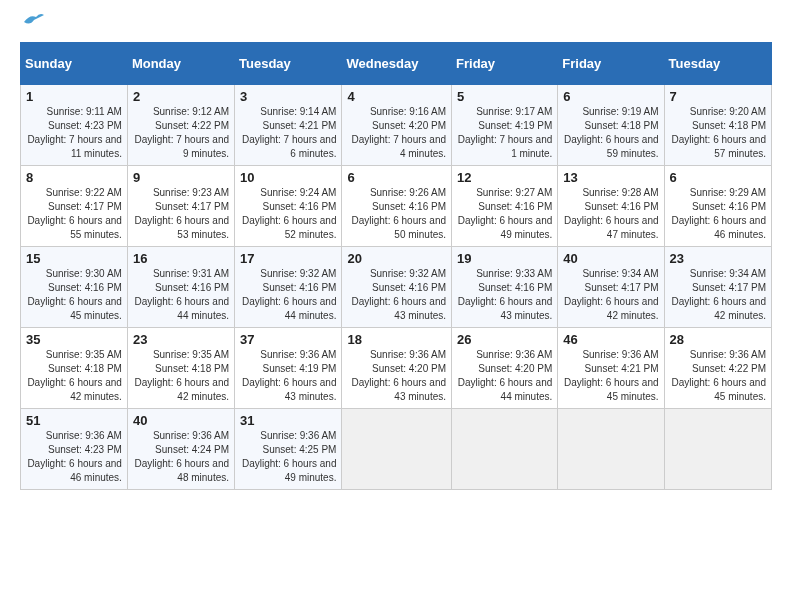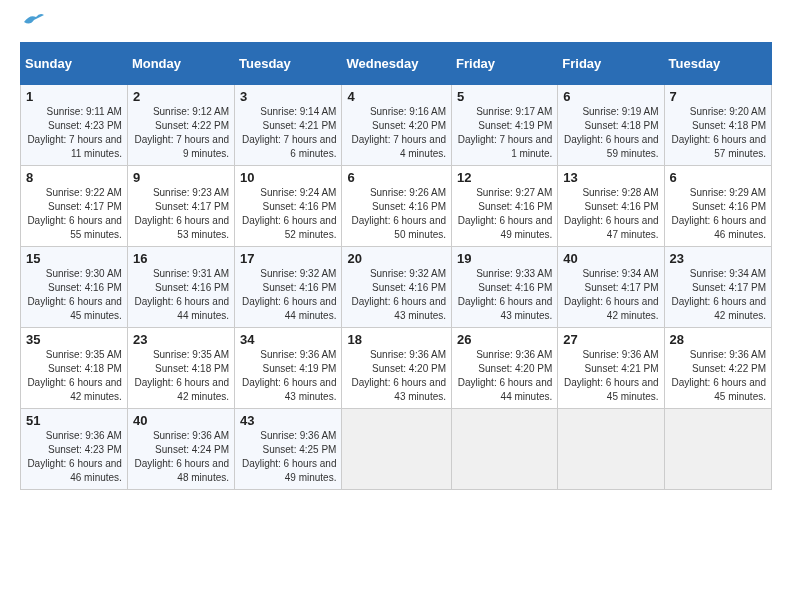--- a/index.html
+++ b/index.html
@@ -302,21 +302,21 @@
         </td>
           <td>
           <span class="day-num">23</span>
           <div class="day-detail">
             Sunrise: 9:35 AM<br>
             Sunset: 4:18 PM<br>
             Daylight: 6 hours and 42 minutes.
           </div>
         </td>
           <td>
-          <span class="day-num">34</span>
+          <span class="day-num">37</span>
           <div class="day-detail">
             Sunrise: 9:36 AM<br>
             Sunset: 4:19 PM<br>
             Daylight: 6 hours and 43 minutes.
           </div>
         </td>
           <td>
           <span class="day-num">18</span>
           <div class="day-detail">
             Sunrise: 9:36 AM<br>
@@ -326,21 +326,21 @@
         </td>
           <td>
           <span class="day-num">26</span>
           <div class="day-detail">
             Sunrise: 9:36 AM<br>
             Sunset: 4:20 PM<br>
             Daylight: 6 hours and 44 minutes.
           </div>
         </td>
           <td>
-          <span class="day-num">27</span>
+          <span class="day-num">46</span>
           <div class="day-detail">
             Sunrise: 9:36 AM<br>
             Sunset: 4:21 PM<br>
             Daylight: 6 hours and 45 minutes.
           </div>
         </td>
           <td>
           <span class="day-num">28</span>
           <div class="day-detail">
             Sunrise: 9:36 AM<br>
@@ -360,21 +360,21 @@
         </td>
           <td>
           <span class="day-num">40</span>
           <div class="day-detail">
             Sunrise: 9:36 AM<br>
             Sunset: 4:24 PM<br>
             Daylight: 6 hours and 48 minutes.
           </div>
         </td>
           <td>
-          <span class="day-num">43</span>
+          <span class="day-num">31</span>
           <div class="day-detail">
             Sunrise: 9:36 AM<br>
             Sunset: 4:25 PM<br>
             Daylight: 6 hours and 49 minutes.
           </div>
         </td>
           <td class="empty-cell"></td>
           <td class="empty-cell"></td>
           <td class="empty-cell"></td>
           <td class="empty-cell"></td>

